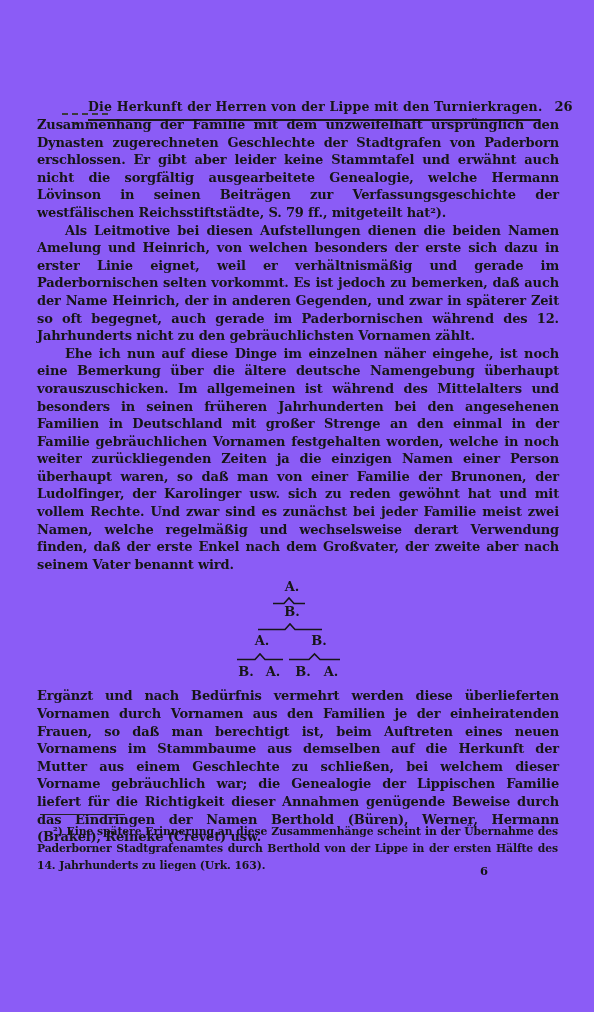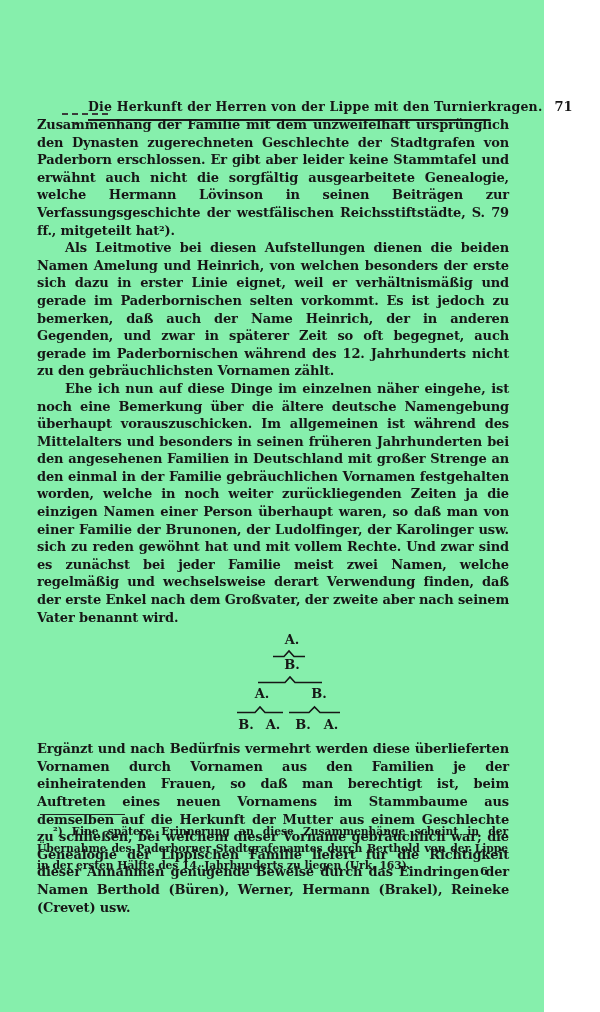--- a/index.html
+++ b/index.html
@@ -4,21 +4,21 @@
 <style>
   html, body { margin: 0; padding: 0; }
   body {
     width: 600px; height: 1012px;
     background: #ffffff;
     font-family: "DejaVu Serif", serif;
     color: #161616;
     position: relative;
     overflow: hidden;
   }
-  .page { position: relative; width: 544px; height: 1012px; background: #86efac; }
+  .page { position: relative; width: 594px; height: 1012px; background: #8b5cf6; }
 
   
   .scan-artifact {
     position: absolute; left: 62px; top: 113px; width: 46px; height: 2px;
     border-top: 2px dashed #3a3a3a;
   }
   .scan-artifact::after {
     content: ""; position: absolute; left: 13px; top: 8px;
     width: 2px; height: 2px; background: #3a3a3a;
   }
@@ -84,21 +84,21 @@
 </head>
 <body>
 
 <div class="page">
 
   <div class="scan-artifact"></div>
 
   <div class="header">
     <div class="header-row">
       <span class="running-title">Die Herkunft der Herren von der Lippe mit den Turnierkragen.</span>
-      <span class="pagenum">71</span>
+      <span class="pagenum">26</span>
     </div>
   </div>
 
   <div class="text-block">
     <p class="para">Zusammenhang der Familie mit dem unzweifelhaft ursprünglich den Dynasten zugerechneten Geschlechte der Stadtgrafen von Paderborn erschlossen. Er gibt aber leider keine Stammtafel und erwähnt auch nicht die sorgfältig ausgearbeitete Genealogie, welche Hermann Lövinson in seinen Beiträgen zur Verfassungsgeschichte der westfälischen Reichsstiftstädte, S. 79 ff., mitgeteilt hat²).</p>
     <p class="para indent">Als Leitmotive bei diesen Aufstellungen dienen die beiden Namen Amelung und Heinrich, von welchen besonders der erste sich dazu in erster Linie eignet, weil er verhältnismäßig und gerade im Paderbornischen selten vorkommt. Es ist jedoch zu bemerken, daß auch der Name Heinrich, der in anderen Gegenden, und zwar in späterer Zeit so oft begegnet, auch gerade im Paderbornischen während des 12. Jahrhunderts nicht zu den gebräuchlichsten Vornamen zählt.</p>
     <p class="para indent">Ehe ich nun auf diese Dinge im einzelnen näher eingehe, ist noch eine Bemerkung über die ältere deutsche Namengebung überhaupt vorauszuschicken. Im allgemeinen ist während des Mittelalters und besonders in seinen früheren Jahrhunderten bei den angesehenen Familien in Deutschland mit großer Strenge an den einmal in der Familie gebräuchlichen Vornamen festgehalten worden, welche in noch weiter zurückliegenden Zeiten ja die einzigen Namen einer Person überhaupt waren, so daß man von einer Familie der Brunonen, der Ludolfinger, der Karolinger usw. sich zu reden gewöhnt hat und mit vollem Rechte. Und zwar sind es zunächst bei jeder Familie meist zwei Namen, welche regelmäßig und wechselsweise derart Verwendung finden, daß der erste Enkel nach dem Großvater, der zweite aber nach seinem Vater benannt wird.</p>
 
     <div class="diagram">
       <span class="dnode" style="left:255px; top:0px;">A.</span>

